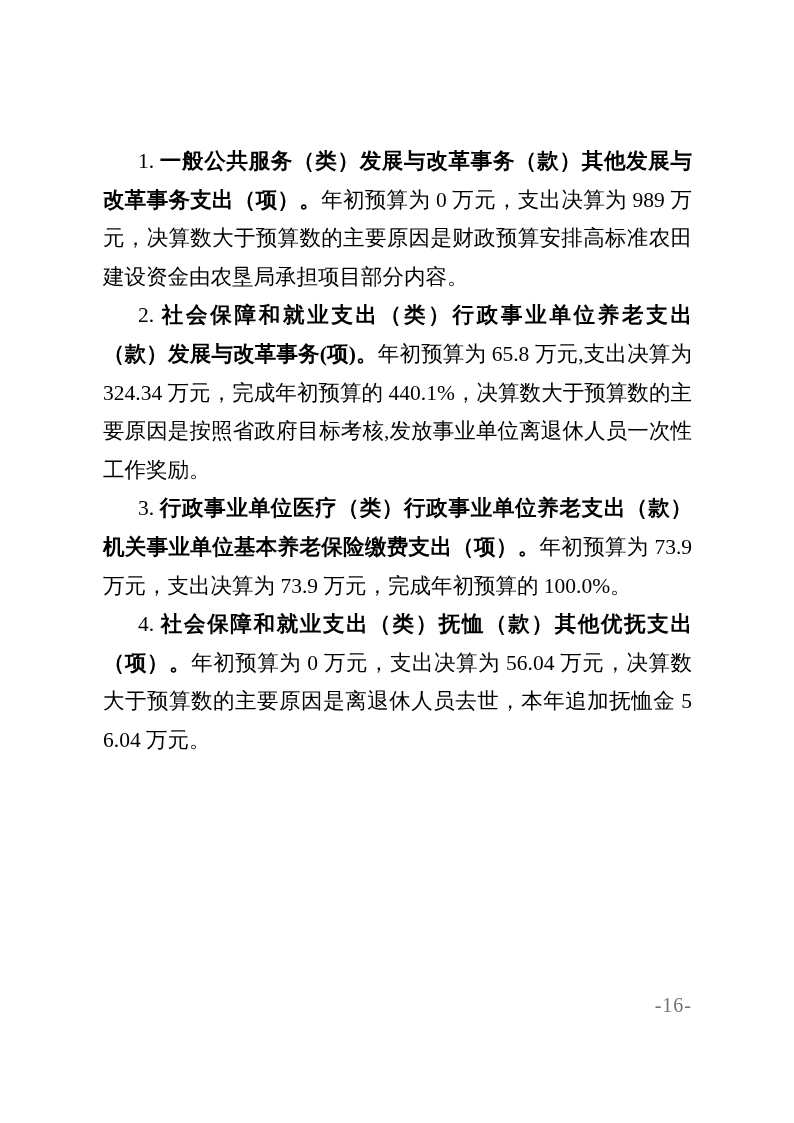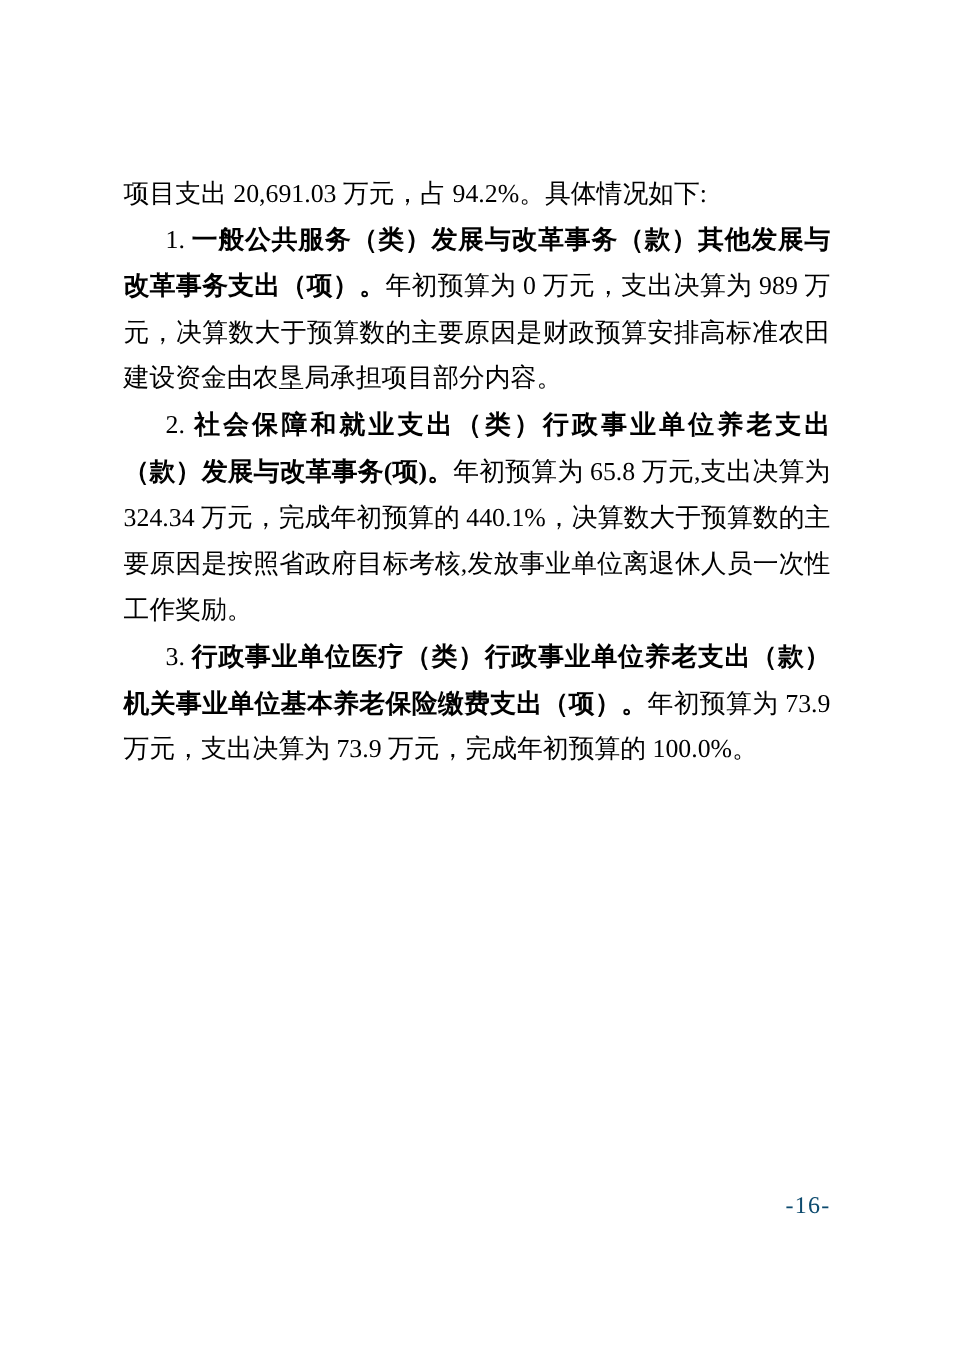--- a/index.html
+++ b/index.html
@@ -34,28 +34,28 @@
   .heading {
     font-weight: 700;
   }
   .pagenum {
     position: absolute;
     top: 994px;
     right: 102px;
     font-size: 20px;
     letter-spacing: 1px;
     font-family: "Liberation Serif", "DejaVu Serif", serif;
-    color: #0c4a6e;
+    color: #737373;
   }
 </style>
 </head>
 <body>
 
 <div class="sheet">
-  <p class="text intro">项目支出 20,691.03 万元，占 94.2%。具体情况如下:</p>
   <div id="paragraphs">
       <p class="text item"><span class="num">1.</span><span class="heading">一般公共服务（类）发展与改革事务（款）其他发展与改革事务支出（项）。</span><span class="body">年初预算为 0 万元，支出决算为 989 万元，决算数大于预算数的主要原因是财政预算安排高标准农田建设资金由农垦局承担项目部分内容。</span></p>
       <p class="text item"><span class="num">2.</span><span class="heading">社会保障和就业支出（类）行政事业单位养老支出（款）发展与改革事务(项)。</span><span class="body">年初预算为 65.8 万元,支出决算为 324.34 万元，完成年初预算的 440.1%，决算数大于预算数的主要原因是按照省政府目标考核,发放事业单位离退休人员一次性工作奖励。</span></p>
       <p class="text item"><span class="num">3.</span><span class="heading">行政事业单位医疗（类）行政事业单位养老支出（款）机关事业单位基本养老保险缴费支出（项）。</span><span class="body">年初预算为 73.9 万元，支出决算为 73.9 万元，完成年初预算的 100.0%。</span></p>
+      <p class="text item"><span class="num">4.</span><span class="heading">社会保障和就业支出（类）抚恤（款）其他优抚支出（项）。</span><span class="body">年初预算为 0 万元，支出决算为 56.04 万元，决算数大于预算数的主要原因是离退休人员去世，本年追加抚恤金 56.04 万元。</span></p>
     </div>
 </div>
 
 <div class="pagenum">-16-</div>
 
 </body></html>

